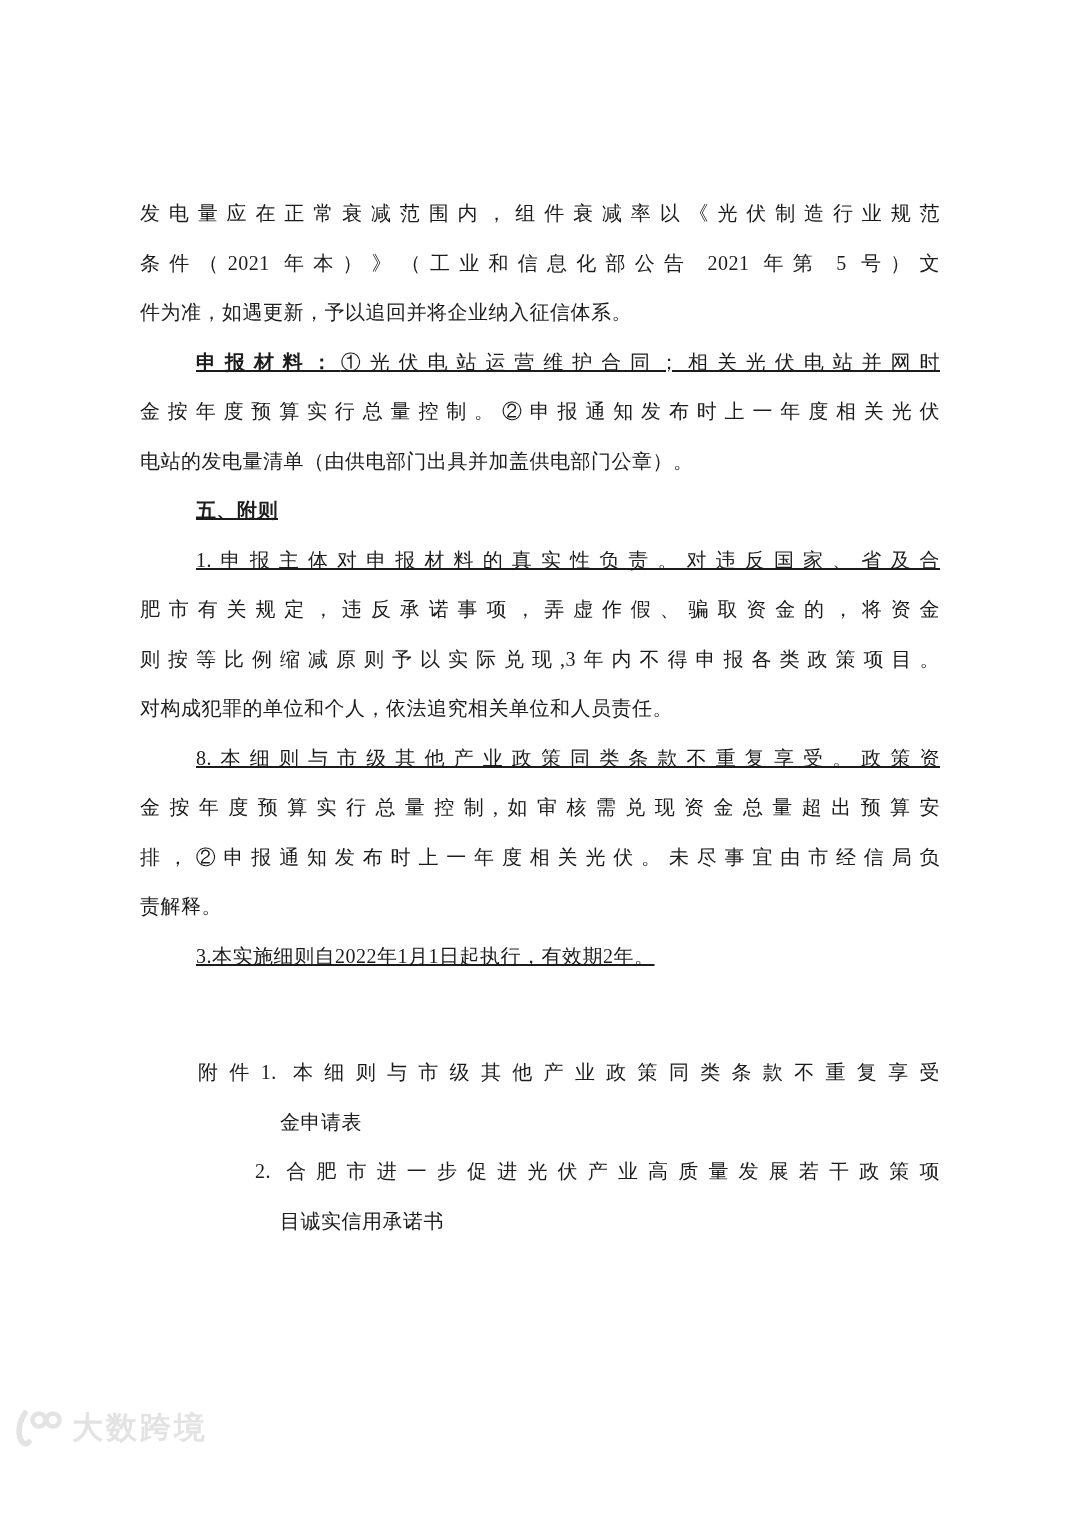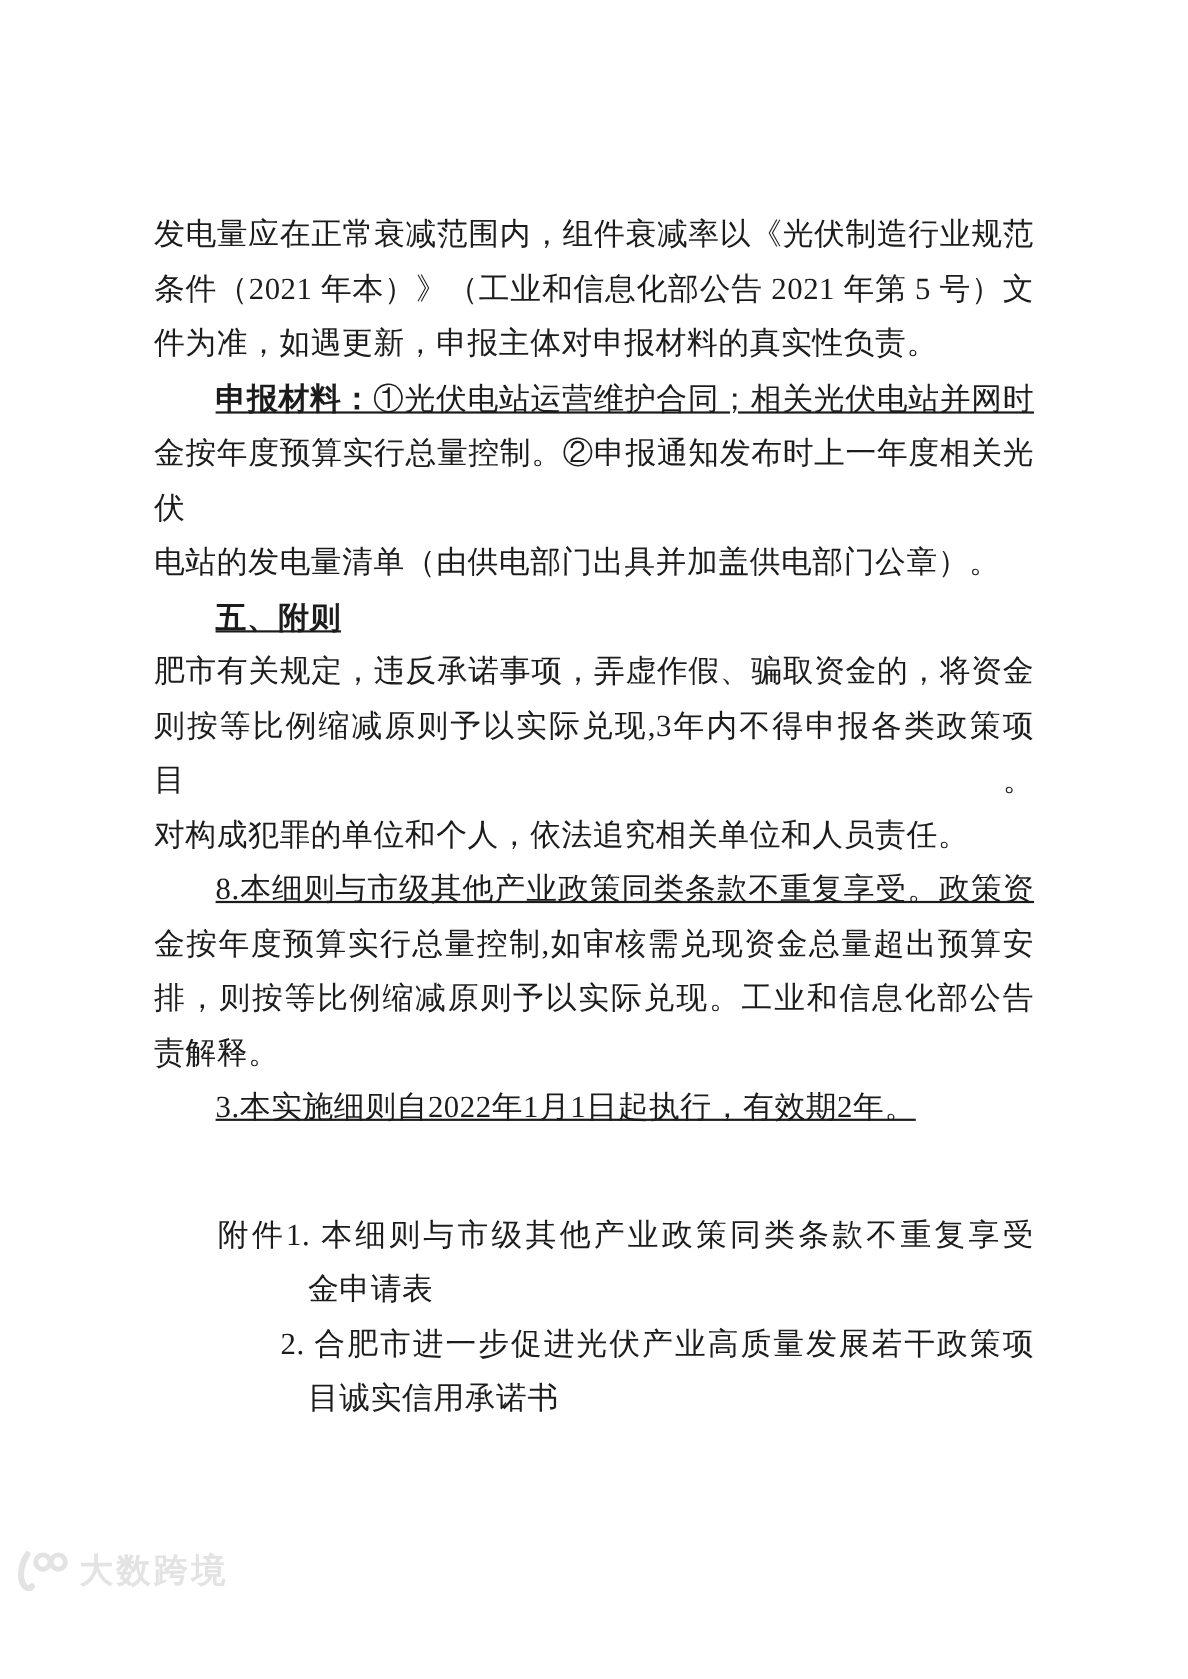--- a/index.html
+++ b/index.html
@@ -13,21 +13,21 @@
     height: 1526px;
     background: #ffffff;
     overflow: hidden;
     font-family: "Liberation Serif", "DejaVu Serif", serif;
   }
   .textblock {
     position: absolute;
     left: 140px;
     top: 189px;
     width: 800px;
-    font-size: 28px;
+    font-size: 20px;
     line-height: 49.5px;
     color: #1c1c1c;
     letter-spacing: 0.5px;
   }
   .ln {
     min-height: 49.5px;
     white-space: normal;
   }
   .fill {
     text-align: justify;
@@ -60,31 +60,32 @@
     user-select: none;
   }
 </style>
 </head>
 <body>
 
 <div class="page">
   <div class="textblock">
     <div class="ln fill">发电量应在正常衰减范围内，组件衰减率以《光伏制造行业规范</div>
     <div class="ln fill">条件（2021 年本）》（工业和信息化部公告 2021 年第 5 号）文</div>
-    <div class="ln">件为准，如遇更新，申报主体对申报材料的真实性负责。</div>
+    <div class="ln">件为准，如遇更新，予以追回并将企业纳入征信体系。</div>
     <div class="ln fill ind"><span class="hei">申报材料：</span><span>①光伏电站运营维护合同；相关光伏电站并网时</span></div>
     <div class="ln fill">金按年度预算实行总量控制。②申报通知发布时上一年度相关光伏</div>
     <div class="ln">电站的发电量清单（由供电部门出具并加盖供电部门公章）。</div>
     <div class="ln hei ind">五、附则</div>
+    <div class="ln fill ind">1.申报主体对申报材料的真实性负责。对违反国家、省及合</div>
     <div class="ln fill">肥市有关规定，违反承诺事项，弄虚作假、骗取资金的，将资金</div>
     <div class="ln fill">则按等比例缩减原则予以实际兑现,3年内不得申报各类政策项目。</div>
     <div class="ln">对构成犯罪的单位和个人，依法追究相关单位和人员责任。</div>
     <div class="ln fill ind">8.本细则与市级其他产业政策同类条款不重复享受。政策资</div>
     <div class="ln fill">金按年度预算实行总量控制,如审核需兑现资金总量超出预算安</div>
-    <div class="ln fill">排，则按等比例缩减原则予以实际兑现。工业和信息化部公告</div>
+    <div class="ln fill">排，②申报通知发布时上一年度相关光伏。未尽事宜由市经信局负</div>
     <div class="ln">责解释。</div>
     <div class="ln ind">3.本实施细则自2022年1月1日起执行，有效期2年。</div>
     <div class="spacer"></div>
     <div class="ln fill att1">附件1. 本细则与市级其他产业政策同类条款不重复享受</div>
     <div class="ln attc">金申请表</div>
     <div class="ln fill att2">2. 合肥市进一步促进光伏产业高质量发展若干政策项</div>
     <div class="ln attc">目诚实信用承诺书</div>
   </div>
 
   <div class="watermark">

